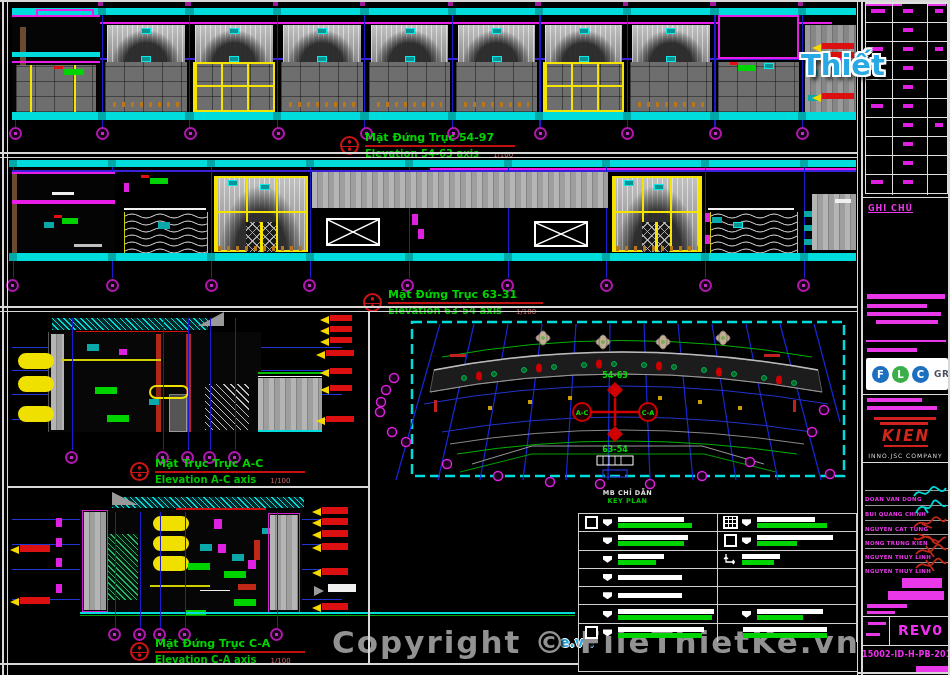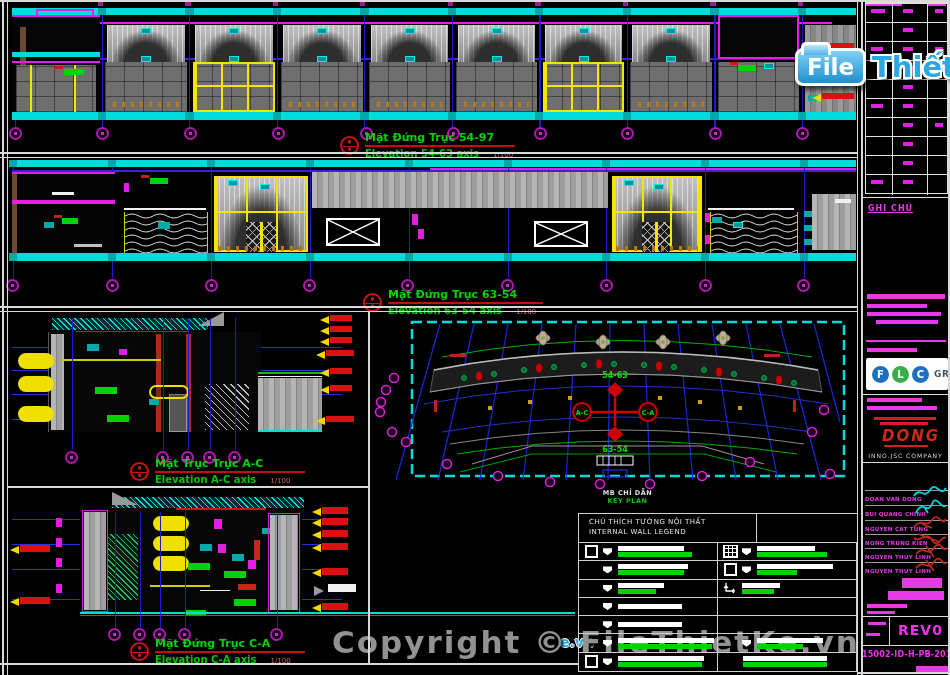--- a/index.html
+++ b/index.html
@@ -349,21 +349,21 @@
     <div class="a bubble" style="left:303px;top:127px;"></div>
     <div class="a bubble" style="left:401px;top:127px;"></div>
     <div class="a bubble" style="left:501px;top:127px;"></div>
     <div class="a bubble" style="left:600px;top:127px;"></div>
     <div class="a bubble" style="left:699px;top:127px;"></div>
     <div class="a bubble" style="left:797px;top:127px;"></div>
 
     <div class="a etitle" style="left:363px;top:137px;">
       <div class="ecirc"></div>
       <div>
-        <div class="evi">Mặt Đứng Trục 63-54</div>
+        <div class="evi">Mặt Đứng Trục 63-31</div>
         <div class="eline" style="width:155px;"></div>
         <div class="erow">
           <span class="een">Elevation 63-54 axis</span>
           <span class="escale">1/100</span>
         </div>
       </div>
     </div>
   </div>
 
   <div class="a" style="left:0;top:311px;width:368px;height:175px;">
@@ -655,26 +655,20 @@
 
   <div class="a kplabel" style="left:560px;top:489px;width:135px;">
     <div class="kpvi">MB CHỈ DẪN</div>
     <div class="kpen">KEY PLAN</div>
   </div>
 
   <div class="a ftk-frag" style="left:560px;top:634px;">e.vn</div>
   <div class="a copyright" style="left:332px;top:624px;">Copyright © FileThietKe.vn</div>
 
   <div class="a legend" style="left:578px;top:513px;width:280px;height:159px;">
-    <div class="lheader">
-      <div class="lhcell">
-        <div class="lht">CHÚ THÍCH TƯỜNG NỘI THẤT</div>
-        <div class="lht">INTERNAL WALL LEGEND</div>
-      </div>
-    </div>
     <div class="lrow">
       <div class="lhalf">
           <div class="licon">
             <div class="sq"></div>
           </div>
           <div class="ltag"></div>
           <div class="lbars">
             <div class="wbar" style="width:66px;"></div>
             <div class="gbar" style="width:74px;"></div>
           </div>
@@ -843,21 +837,21 @@
       <div class="flccirc flcL">L</div>
       <div class="flccirc flcC">C</div>
       <div class="flcgroup">GROUP</div>
     </div>
     <div class="a tbline" style="left:0;top:394px;width:87px;height:1px;"></div>
     <div class="a mbar" style="left:5px;top:398px;width:55px;height:4px;"></div>
     <div class="a mbar" style="left:5px;top:406px;width:70px;height:4px;"></div>
 
     <div class="a rbar" style="left:12px;top:417px;width:62px;height:3px;"></div>
     <div class="a rbar" style="left:18px;top:422px;width:48px;height:3px;"></div>
-    <div class="a innoname" style="left:20px;top:427px;">DONG</div>
+    <div class="a innoname" style="left:20px;top:427px;">KIEN</div>
     <div class="a rbar" style="left:22px;top:445px;width:44px;height:2px;"></div>
     <div class="a innoco" style="left:0;top:452px;width:87px;">INNO.JSC COMPANY</div>
     <div class="a tbline" style="left:0;top:462px;width:87px;height:1px;"></div>
 
     <div class="a signer" style="left:3px;top:490px;width:83px;height:14px;">
       <span class="sname">DOAN VAN DONG</span>
       <svg class="sig" width="36" height="18" viewBox="0 0 36 18">
           <path d="M2 12 C8 2 12 16 18 6 S28 14 34 4" stroke="#00d8d8" stroke-width="1.8" fill="none"></path>
         </svg>
     </div>
@@ -900,17 +894,16 @@
     <div class="a tbline" style="left:27px;top:616px;width:1px;height:29px;"></div>
     <div class="a mbar" style="left:6px;top:622px;width:18px;height:3px;"></div>
     <div class="a mbar" style="left:4px;top:633px;width:14px;height:3px;"></div>
     <div class="a revtext" style="left:36px;top:622px;">REV0</div>
     <div class="a tbline" style="left:0;top:645px;width:87px;height:1px;"></div>
     <div class="a dwgno" style="left:0;top:650px;width:87px;">15002-ID-H-PB-201.01</div>
     <div class="a mbar" style="left:54px;top:666px;width:32px;height:7px;"></div>
   </div>
 
   <div class="a ftk" style="left:795px;top:48px;">
-    <div class="ftk-folder"><span>File</span></div>
     <span class="ftk-main"><span>Thiết</span> </span>
   </div>
 
 </div>
 
 </body></html>

